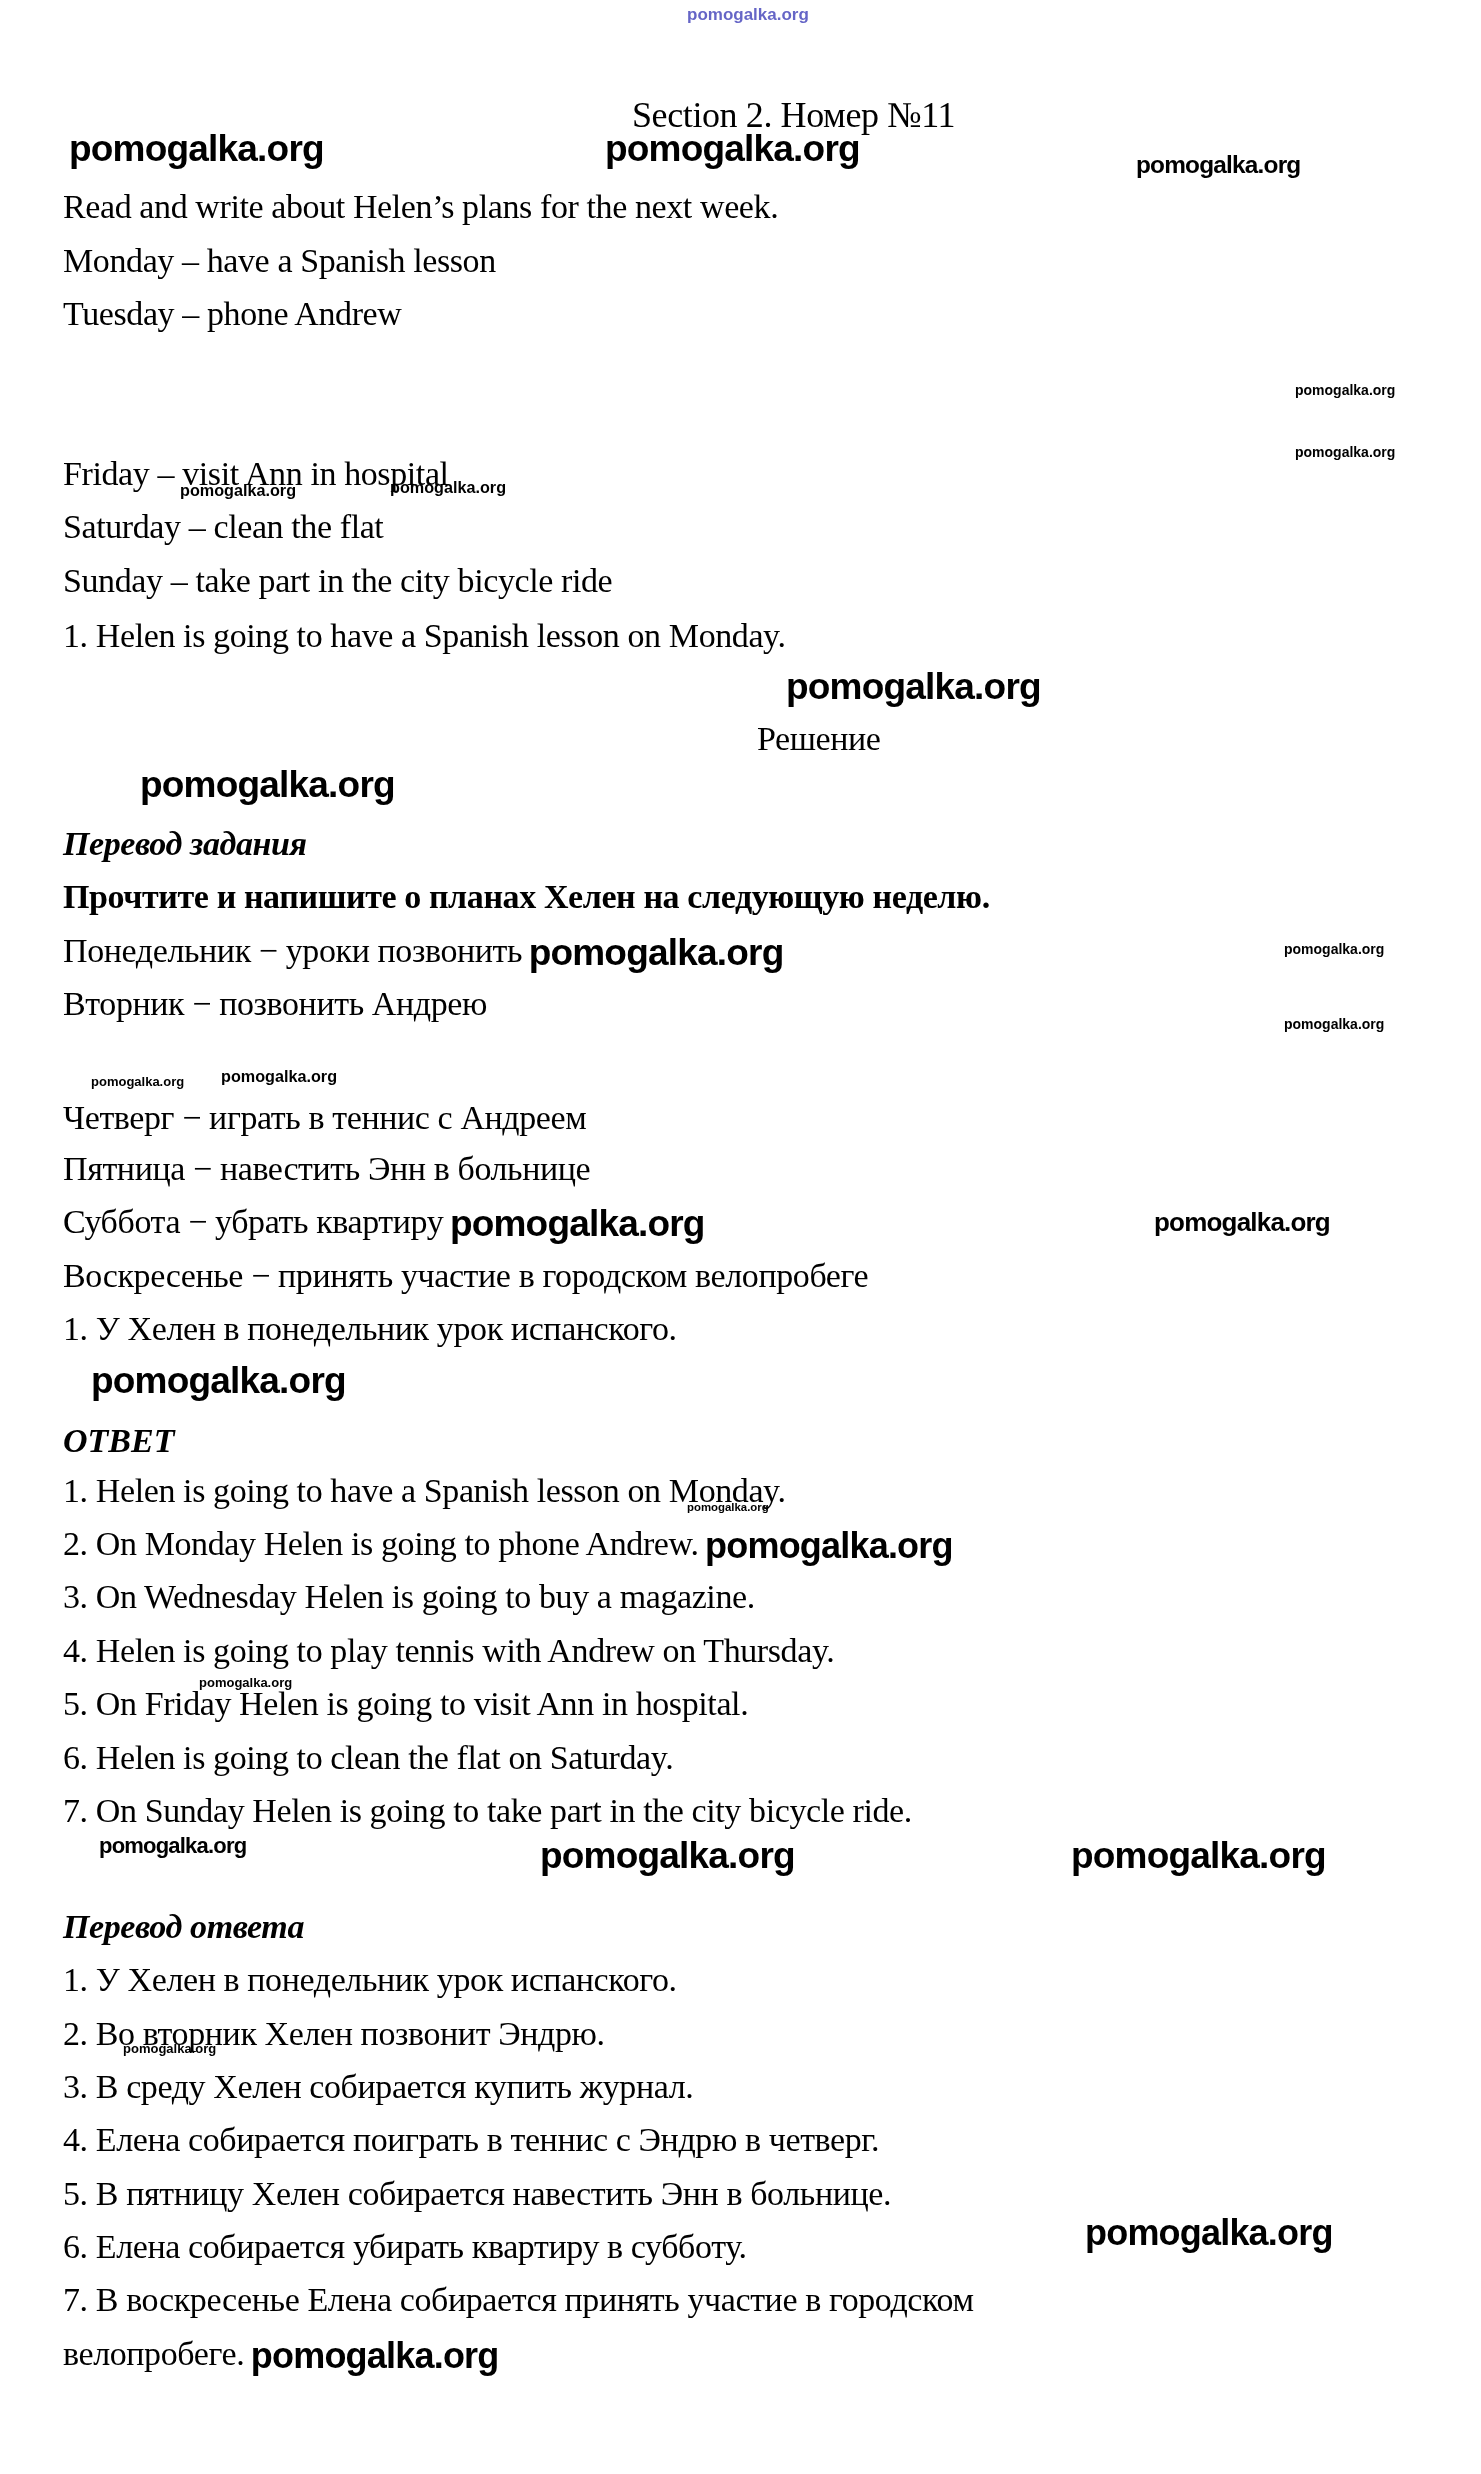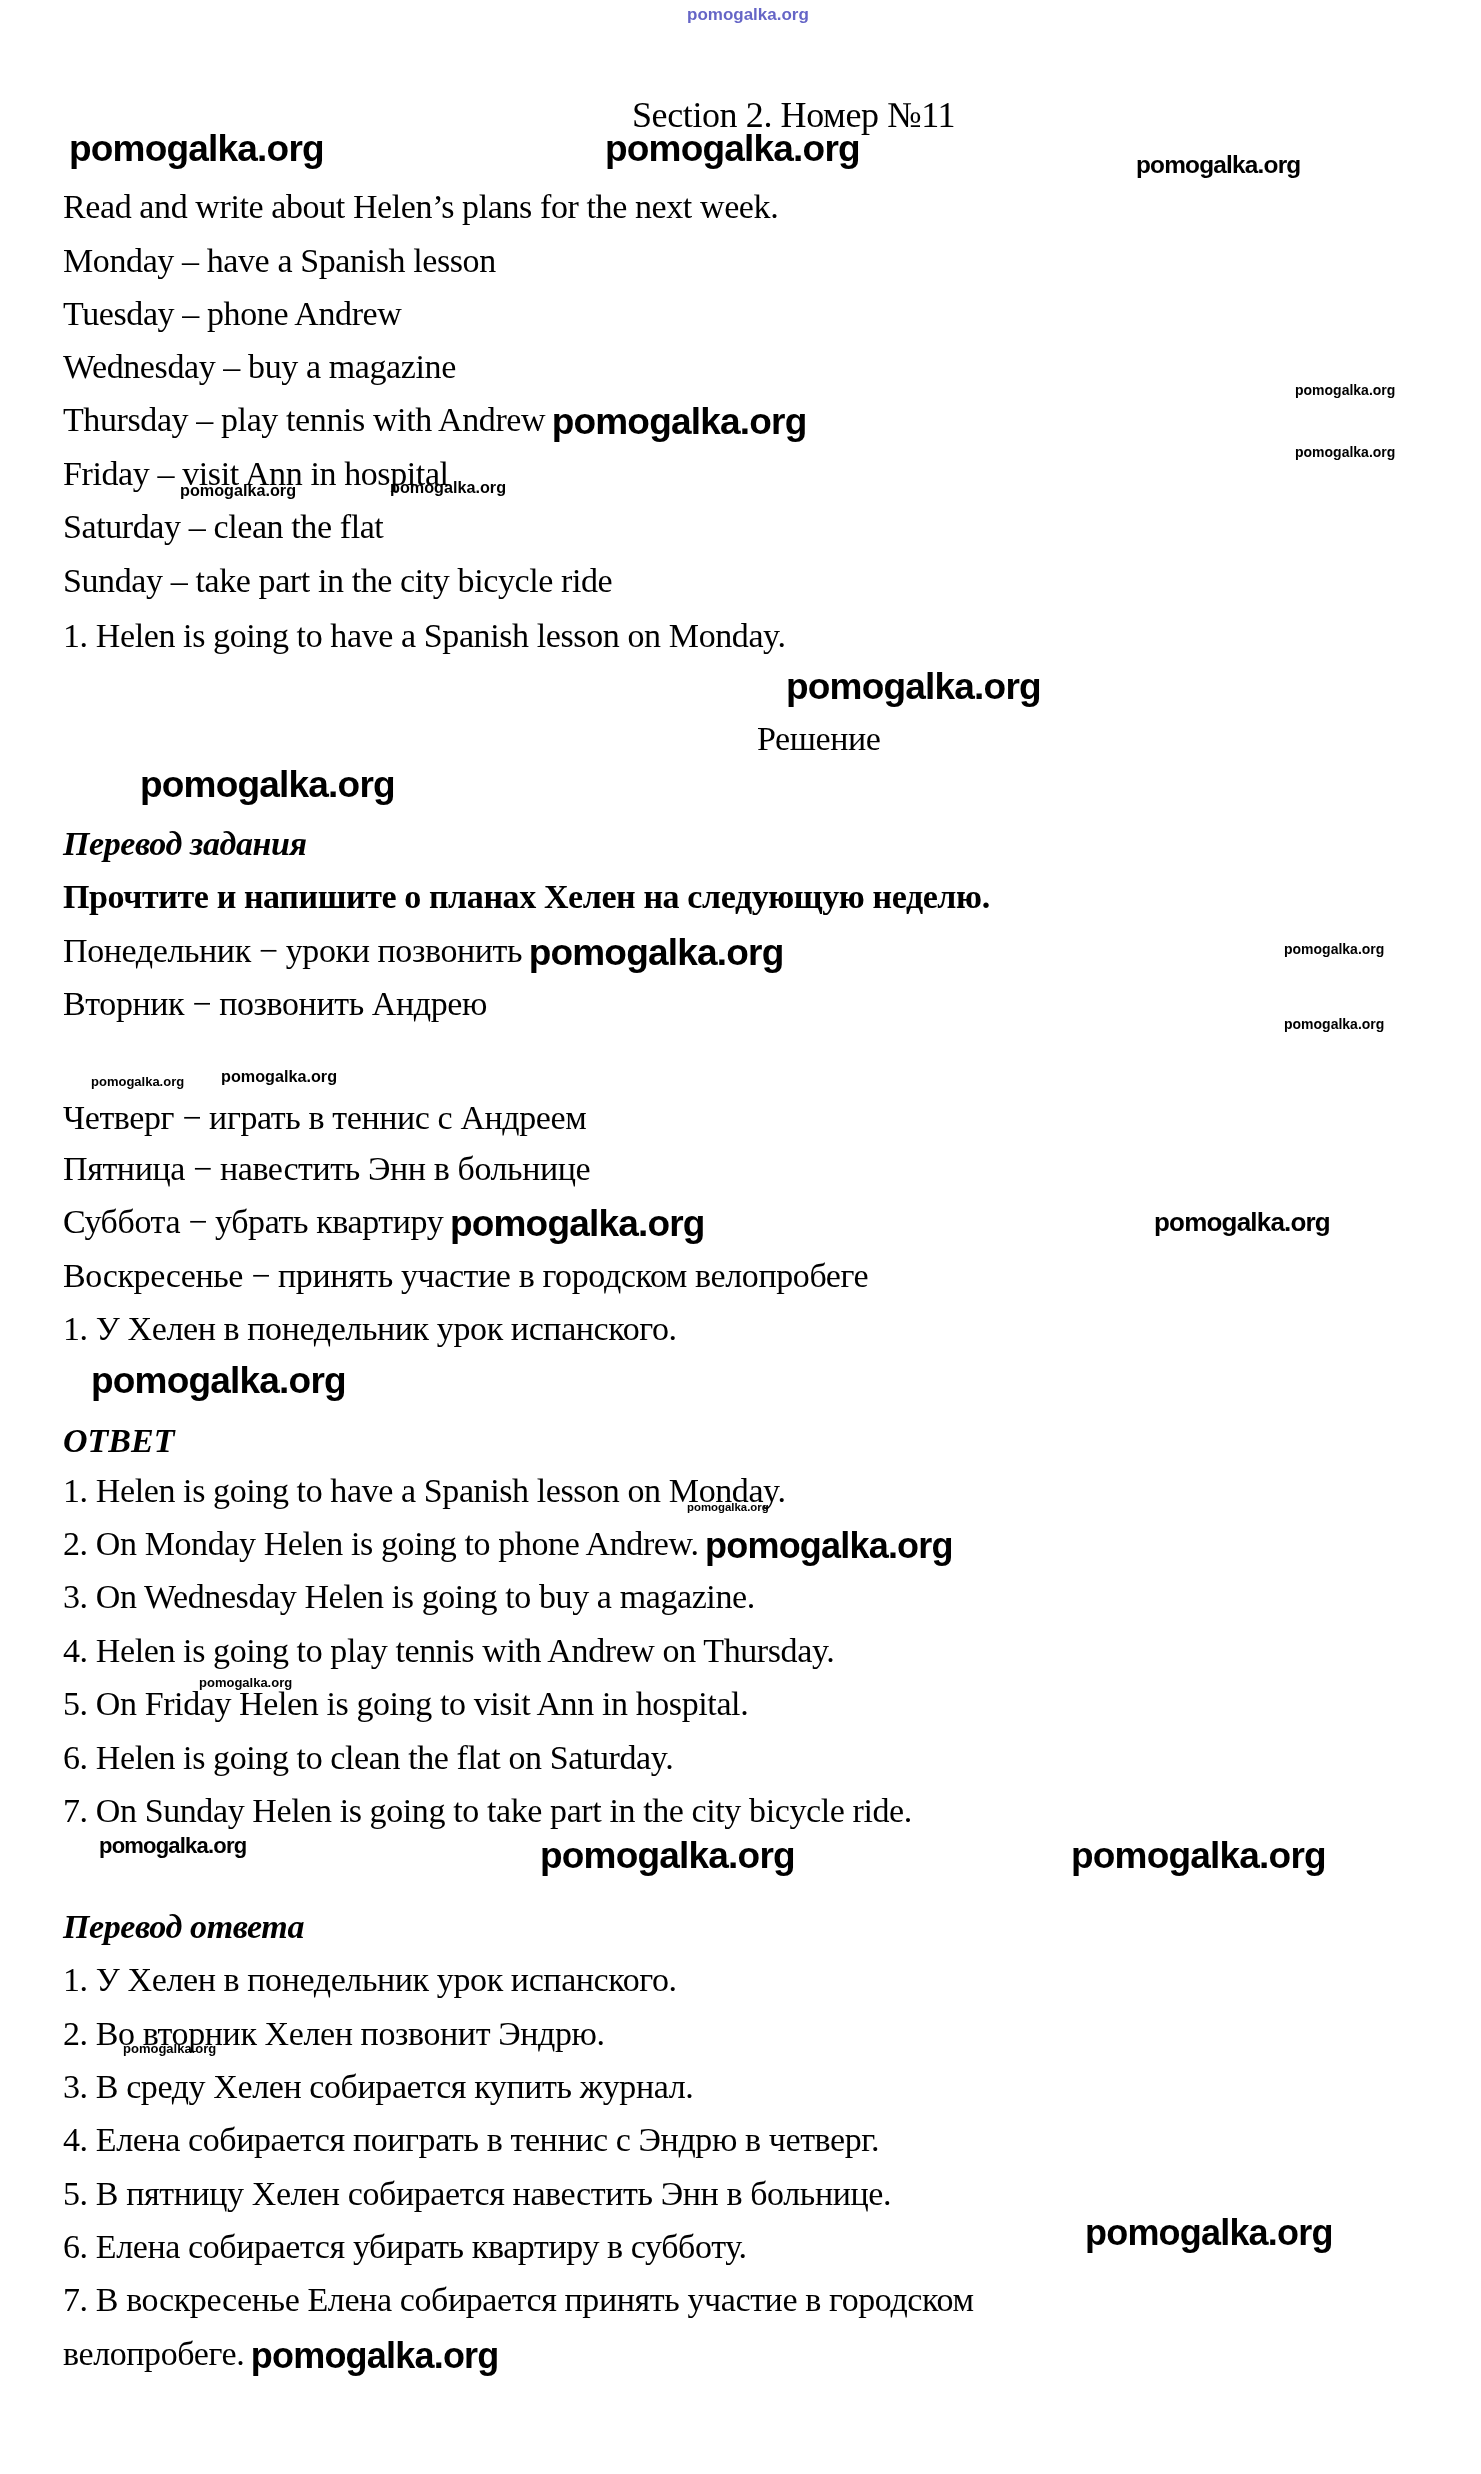--- a/index.html
+++ b/index.html
@@ -53,23 +53,21 @@
 
   <div class="t title" style="left:632px;top:88px;">Section 2. Номер №11</div>
 
   <div class="wm wm-abs wm-46" style="left:69px;top:128px;">pomogalka.org</div>
   <div class="wm wm-abs wm-46" style="left:605px;top:128px;">pomogalka.org</div>
   <div class="wm wm-abs wm-30" style="left:1136px;top:151px;">pomogalka.org</div>
 
   <div class="t" style="left:63px;top:180px;">Read and write about Helen’s plans for the next week.</div>
   <div class="t" style="left:63px;top:234px;">Monday – have a Spanish lesson</div>
   <div class="t" style="left:63px;top:287px;">Tuesday – phone Andrew</div>
-  <div class="t" style="left:63px;top:340px;">Wednesday – buy a magazine</div>
   <div class="wm wm-abs wm-17" style="left:1295px;top:382px;">pomogalka.org</div>
-  <div class="t" style="left:63px;top:393px;"><span>Thursday – play tennis with Andrew</span><span class="wm wm-inline wm-46">pomogalka.org</span></div>
   <div class="wm wm-abs wm-17" style="left:1295px;top:444px;">pomogalka.org</div>
   <div class="t" style="left:63px;top:447px;">Friday – visit Ann in hospital</div>
   <div class="wm wm-abs wm-20" style="left:180px;top:481px;">pomogalka.org</div>
   <div class="wm wm-abs wm-20" style="left:390px;top:478px;">pomogalka.org</div>
   <div class="t" style="left:63px;top:500px;">Saturday – clean the flat</div>
   <div class="t" style="left:63px;top:554px;">Sunday – take part in the city bicycle ride</div>
   <div class="t" style="left:63px;top:609px;">1. Helen is going to have a Spanish lesson on Monday.</div>
 
   <div class="wm wm-abs wm-46" style="left:786px;top:666px;">pomogalka.org</div>
   <div class="t" style="left:757px;top:712px;">Решение</div>

